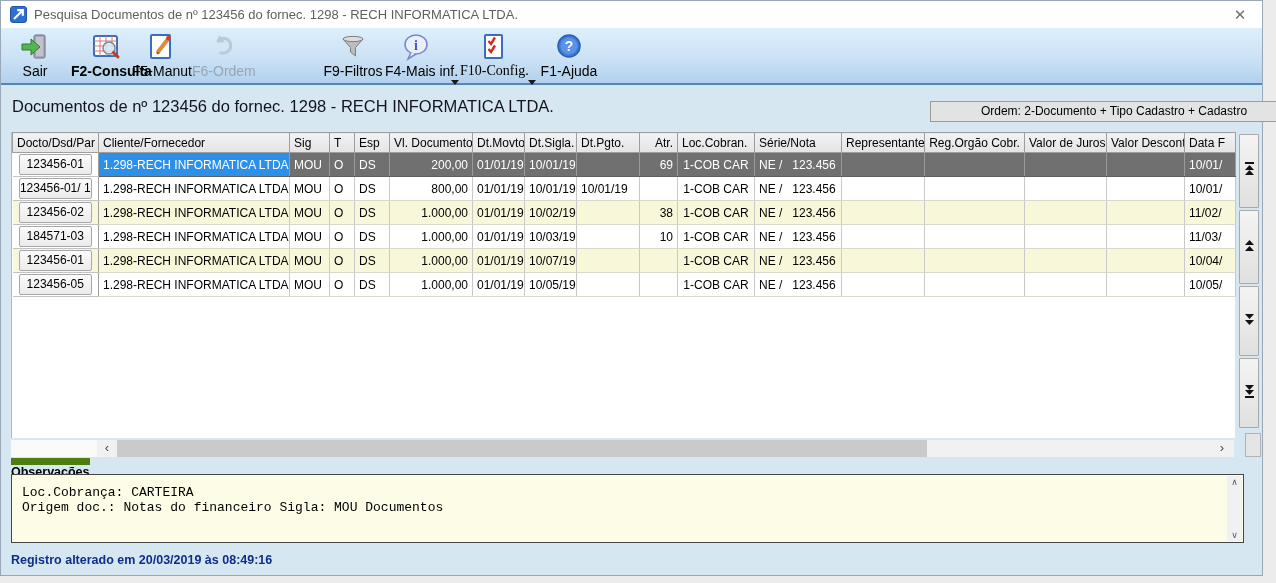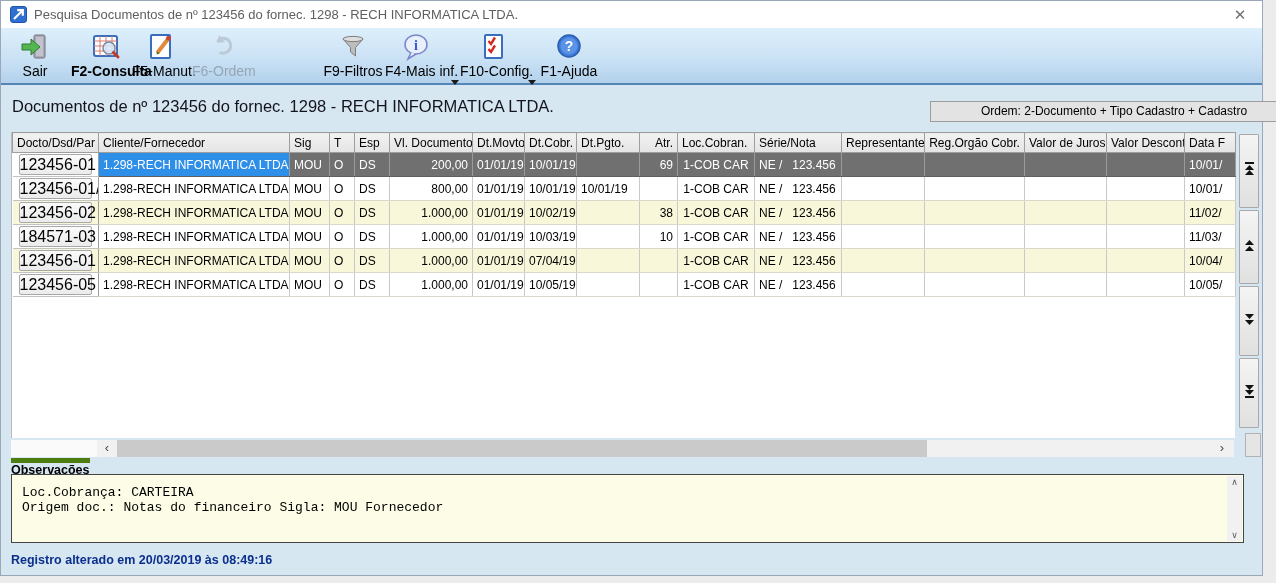--- a/index.html
+++ b/index.html
@@ -40,37 +40,37 @@
   table.doc th{
     height:20px;background:linear-gradient(#f2f2f2,#e4e4e4);font-weight:normal;font-size:12px;color:#000;
     border:1px solid #9e9e9e;padding:0 4px;white-space:pre;overflow:hidden;box-sizing:border-box;}
   table.doc td{
     height:23px;font-size:12px;color:#000;padding:0 4px;white-space:pre;overflow:hidden;box-sizing:border-box;
     border-right:1px solid #c9c9c9;border-bottom:1px solid #dbd7ca;background:#fff;}
   table.doc tr.yellow td{background:#f9f7d9;}
   table.doc tr.selected td{background:#707070;color:#fff;border-right-color:#9a9a9a;border-bottom-color:#606060;}
   table.doc tr.selected td.c1{background:#2e8fe9;}
   table.doc td.c0, table.doc tr.selected td.c0{background:#fff;color:#000;padding:0 2px;border-right:1px solid #9e9e9e;border-bottom:1px solid #c2c2c2;}
-  .docto-btn{margin:1px 4px;height:19px;line-height:19px;font-size:16px;
+  .docto-btn{margin:1px 4px;height:19px;line-height:19px;font-size:12px;
     background:linear-gradient(#fbfbfb,#ebebeb);border:1px solid #a8a8a8;border-radius:2px;}
   .h-left{text-align:left}.h-right{text-align:right}.h-center{text-align:center}
   .a-left{text-align:left}.a-right{text-align:right}.a-center{text-align:center}
   
   .hscroll{position:absolute;left:10px;top:439px;width:1223px;height:17px;background:#f1f1f1;}
   .hscroll .fixed-gap{position:absolute;left:0;top:0;width:86px;height:17px;background:#fafafa;}
   .hscroll .left-ar{position:absolute;left:88px;top:0;width:16px;height:17px;text-align:center;line-height:16px;font-size:13px;color:#4a4a4a;}
   .hscroll .thumb{position:absolute;left:106px;top:0;width:810px;height:17px;background:#cacaca;}
   .hscroll .right-ar{position:absolute;right:4px;top:0;width:16px;height:17px;text-align:center;line-height:16px;font-size:13px;color:#4a4a4a;}
   
   .rail-btn{position:absolute;left:1238px;width:20px;box-sizing:border-box;
     background:linear-gradient(#f4f4f4,#e0e0e0);border:1px solid #a9a9a9;border-radius:1px;
     display:flex;align-items:center;justify-content:center;}
   .rail-corner{position:absolute;left:1244px;top:432px;width:16px;height:24px;background:#e5e5e5;border:1px solid #b2b2b2;box-sizing:border-box;}
   
-  .obs-label{position:absolute;left:10px;top:457px;font-size:12.5px;font-weight:bold;color:#000;border-top:5px solid #4d7c0f;}
+  .obs-label{position:absolute;left:10px;top:457px;font-size:12.5px;font-weight:bold;color:#000;border-top:7px solid #4d7c0f;}
   .obs-box{position:absolute;left:10px;top:473px;width:1233px;height:69px;box-sizing:border-box;
     background:#fdfce6;border:1px solid #454545;}
   .obs-text{position:absolute;left:10px;top:10px;right:20px;font-family:"Liberation Mono", monospace;
     font-size:13px;line-height:15px;color:#000;white-space:pre;}
   .obs-vscroll{position:absolute;top:1px;right:1px;bottom:1px;width:15px;background:#f1f1f1;}
   .obs-vscroll .up{position:absolute;top:1px;left:0;width:15px;text-align:center;font-size:9px;color:#5a5a5a;}
   .obs-vscroll .down{position:absolute;bottom:1px;left:0;width:15px;text-align:center;font-size:9px;color:#5a5a5a;}
   
   .status-bar{position:absolute;left:10px;top:552px;font-size:12.5px;font-weight:bold;color:#0b2f8c;white-space:nowrap;}
 </style>
@@ -155,21 +155,21 @@
           <ellipse cx="15" cy="12.5" rx="11" ry="9.5" fill="#e9f0fc" stroke="#7a86c8" stroke-width="1.5"></ellipse>
           <path d="M10 20.5 L7 27 L15 22" fill="#e9f0fc" stroke="#7a86c8" stroke-width="1.5"></path>
           <text x="15" y="17.5" text-anchor="middle" font-family="Liberation Serif, serif" font-size="14" font-weight="bold" fill="#3b5bd6">i</text>
         </svg>
       </span>
       <span class="tlabel">F4-Mais inf.</span>
     </div>
 
     <div class="dd-arrow" style="left:450px;"></div>
 
-    <div class="tbtn" style="left:459px;width:66px;">
+    <div class="tbtn" style="left:459px;width:66px;font-family:Liberation Serif, serif;">
       <span class="ticon">
         <svg width="30" height="30" viewBox="0 0 30 30">
           <rect x="7" y="3" width="17" height="23" rx="1" fill="#ffffff" stroke="#3a6ebd" stroke-width="2"></rect>
           <path d="M10.5 9 L13 12 L17 5.5" fill="none" stroke="#d42a1e" stroke-width="2.4"></path>
           <path d="M10.5 17 L13 20 L17 13.5" fill="none" stroke="#d42a1e" stroke-width="2.4"></path>
         </svg>
       </span>
       <span class="tlabel">F10-Config.</span>
     </div>
 
@@ -213,21 +213,21 @@
         </colgroup>
         <thead>
           <tr>
             <th class="h-left">Docto/Dsd/Par</th>
             <th class="h-left">Cliente/Fornecedor</th>
             <th class="h-left">Sig</th>
             <th class="h-left">T</th>
             <th class="h-left">Esp</th>
             <th class="h-right">Vl. Documento</th>
             <th class="h-left">Dt.Movto</th>
-            <th class="h-left">Dt.Cobr.</th>
+            <th class="h-left">Dt.Sigla.</th>
             <th class="h-left">Dt.Pgto.</th>
             <th class="h-right">Atr.</th>
             <th class="h-left">Loc.Cobran.</th>
             <th class="h-left">Série/Nota</th>
             <th class="h-left">Representante</th>
             <th class="h-center">Reg.Orgão Cobr.</th>
             <th class="h-center">Valor de Juros</th>
             <th class="h-center">Valor Desconto</th>
             <th class="h-left">Data F</th>
           </tr>
@@ -310,21 +310,21 @@
             <td class="a-left c16">11/03/</td>
           </tr>
           <tr class="yellow">
             <td class="a-center c0"><div class="docto-btn">123456-01</div></td>
             <td class="a-center c1">1.298-RECH INFORMATICA LTDA.</td>
             <td class="a-left c2">MOU</td>
             <td class="a-left c3">O</td>
             <td class="a-left c4">DS</td>
             <td class="a-right c5">1.000,00</td>
             <td class="a-left c6">01/01/19</td>
-            <td class="a-left c7">07/04/19</td>
+            <td class="a-left c7">10/07/19</td>
             <td class="a-left c8"></td>
             <td class="a-right c9"></td>
             <td class="a-center c10">1-COB CAR</td>
             <td class="a-left c11">NE /   123.456</td>
             <td class="a-left c12"></td>
             <td class="a-left c13"></td>
             <td class="a-right c14"></td>
             <td class="a-right c15"></td>
             <td class="a-left c16">10/04/</td>
           </tr>
@@ -390,21 +390,21 @@
         <path d="M5.5 11 L1 6 H10 Z" fill="#111"></path>
         <rect x="1" y="12" width="9" height="2" fill="#111"></rect>
       </svg>
     </span>
   </div>
   <div class="rail-corner"></div>
 
   <div class="obs-label">Observações</div>
   <div class="obs-box">
     <div class="obs-text"><span>Loc.Cobrança: CARTEIRA</span>
-<span>Origem doc.: Notas do financeiro Sigla: MOU Fornecedor</span></div>
+<span>Origem doc.: Notas do financeiro Sigla: MOU Documentos</span></div>
     <div class="obs-vscroll">
       <div class="up">∧</div>
       <div class="down">∨</div>
     </div>
   </div>
 
   <div class="status-bar">Registro alterado em 20/03/2019 às 08:49:16</div>
 
 </div>
 

